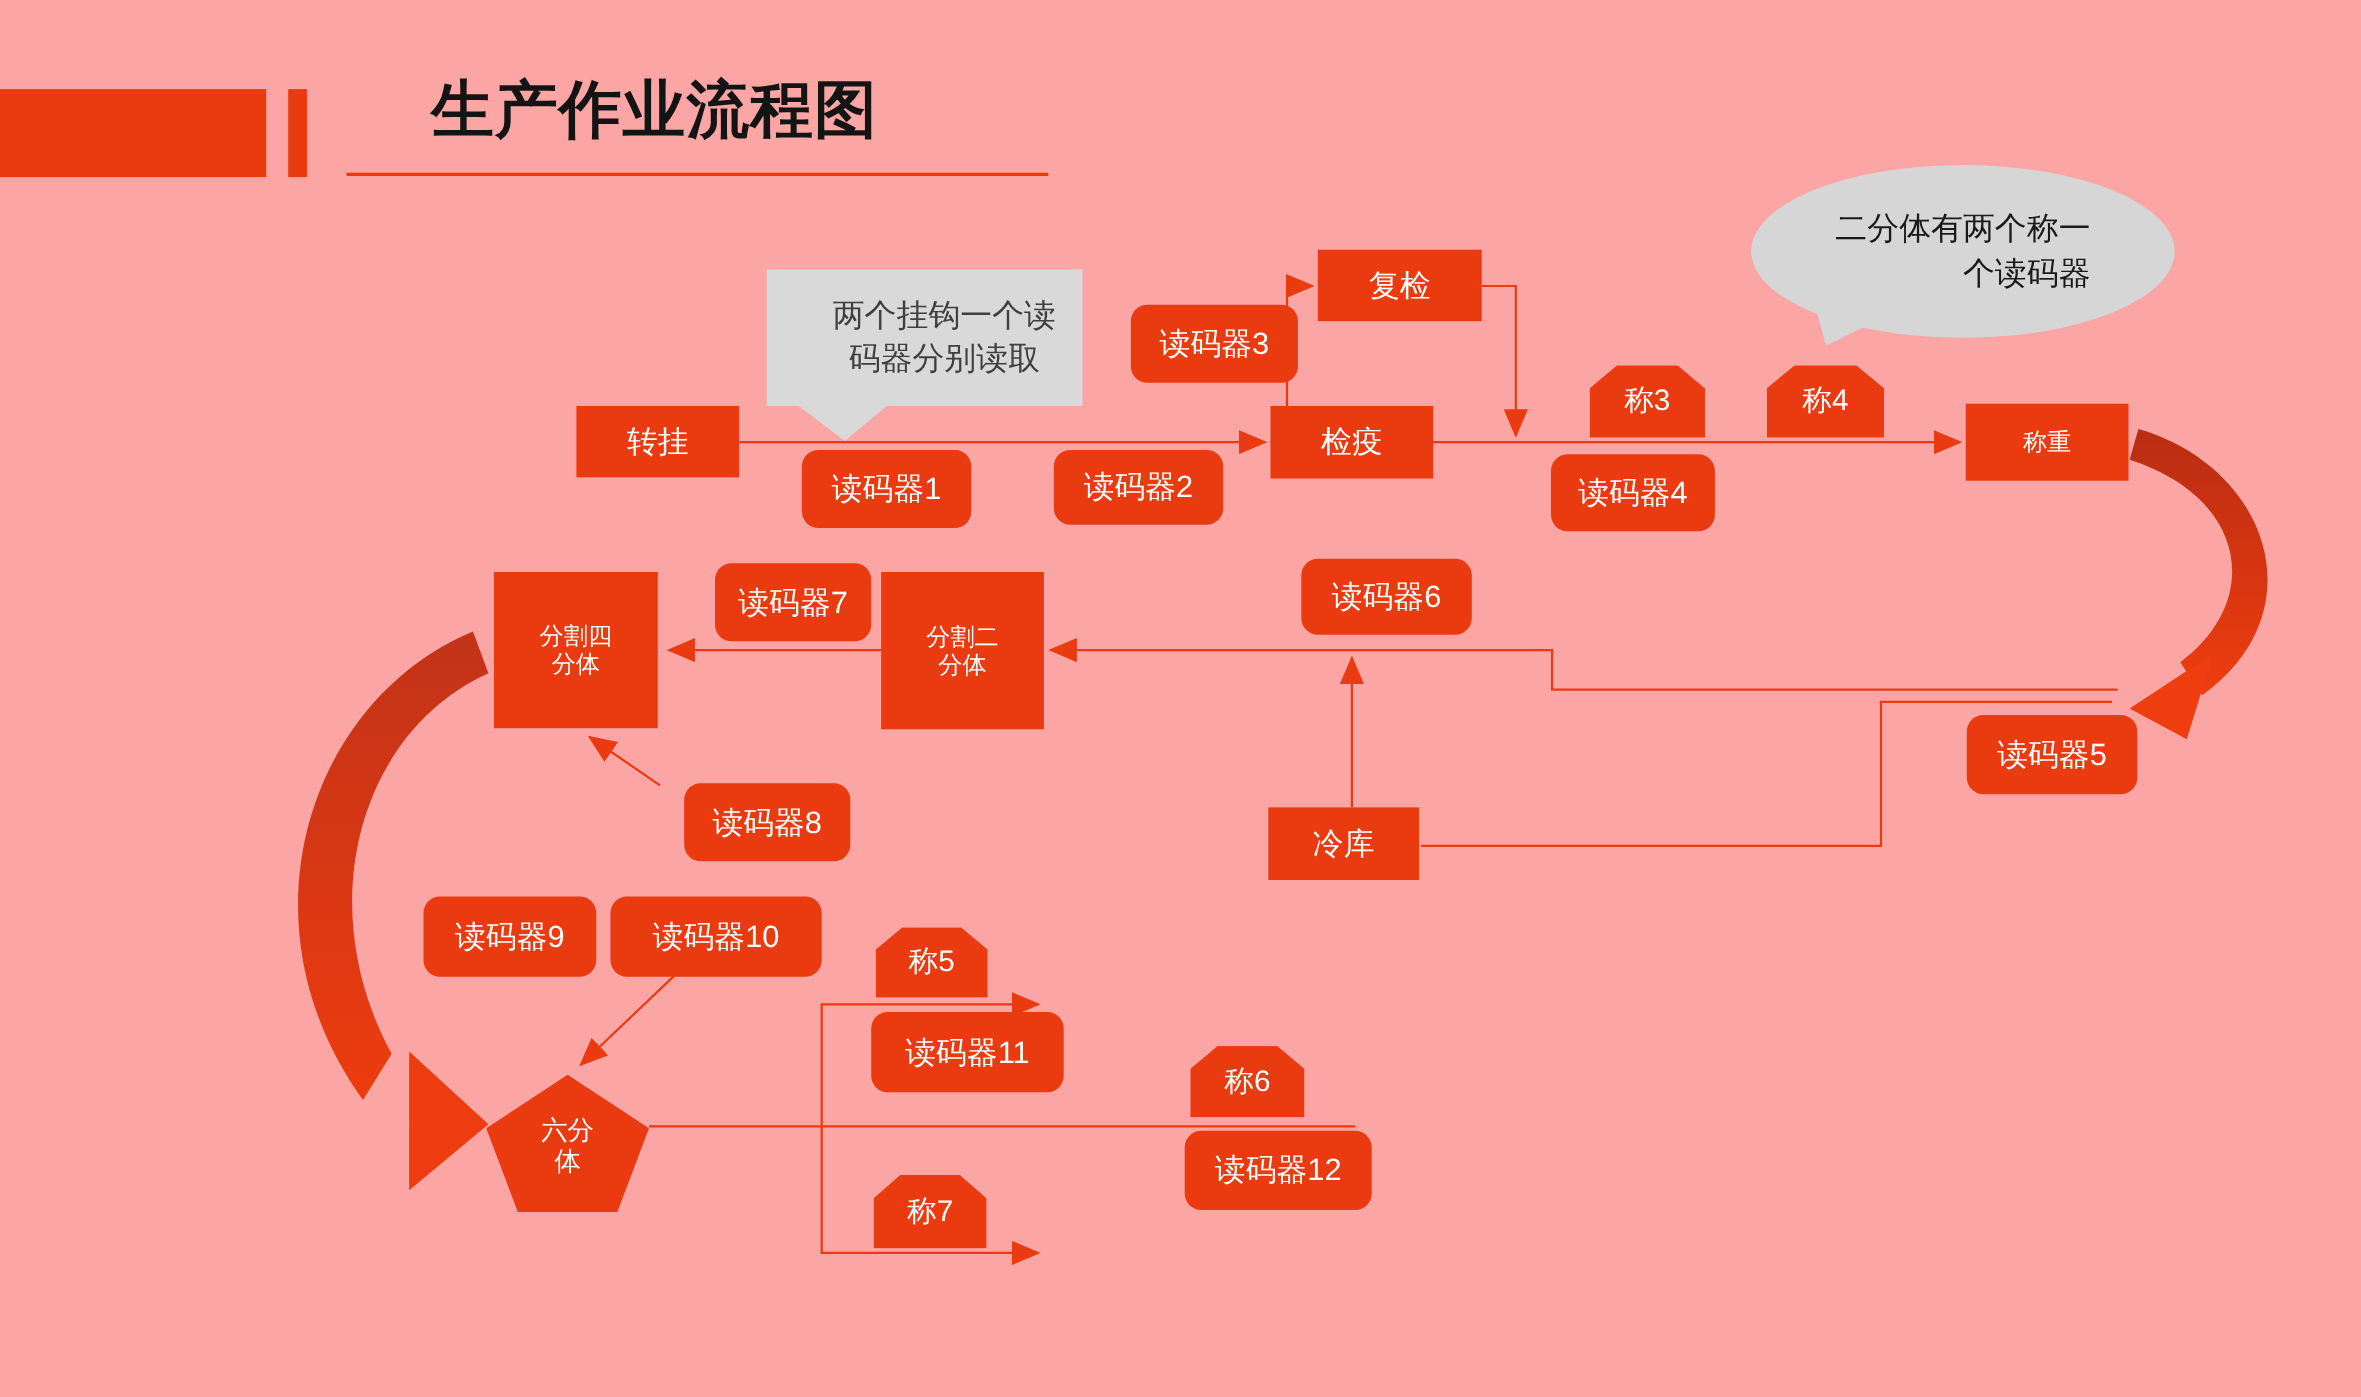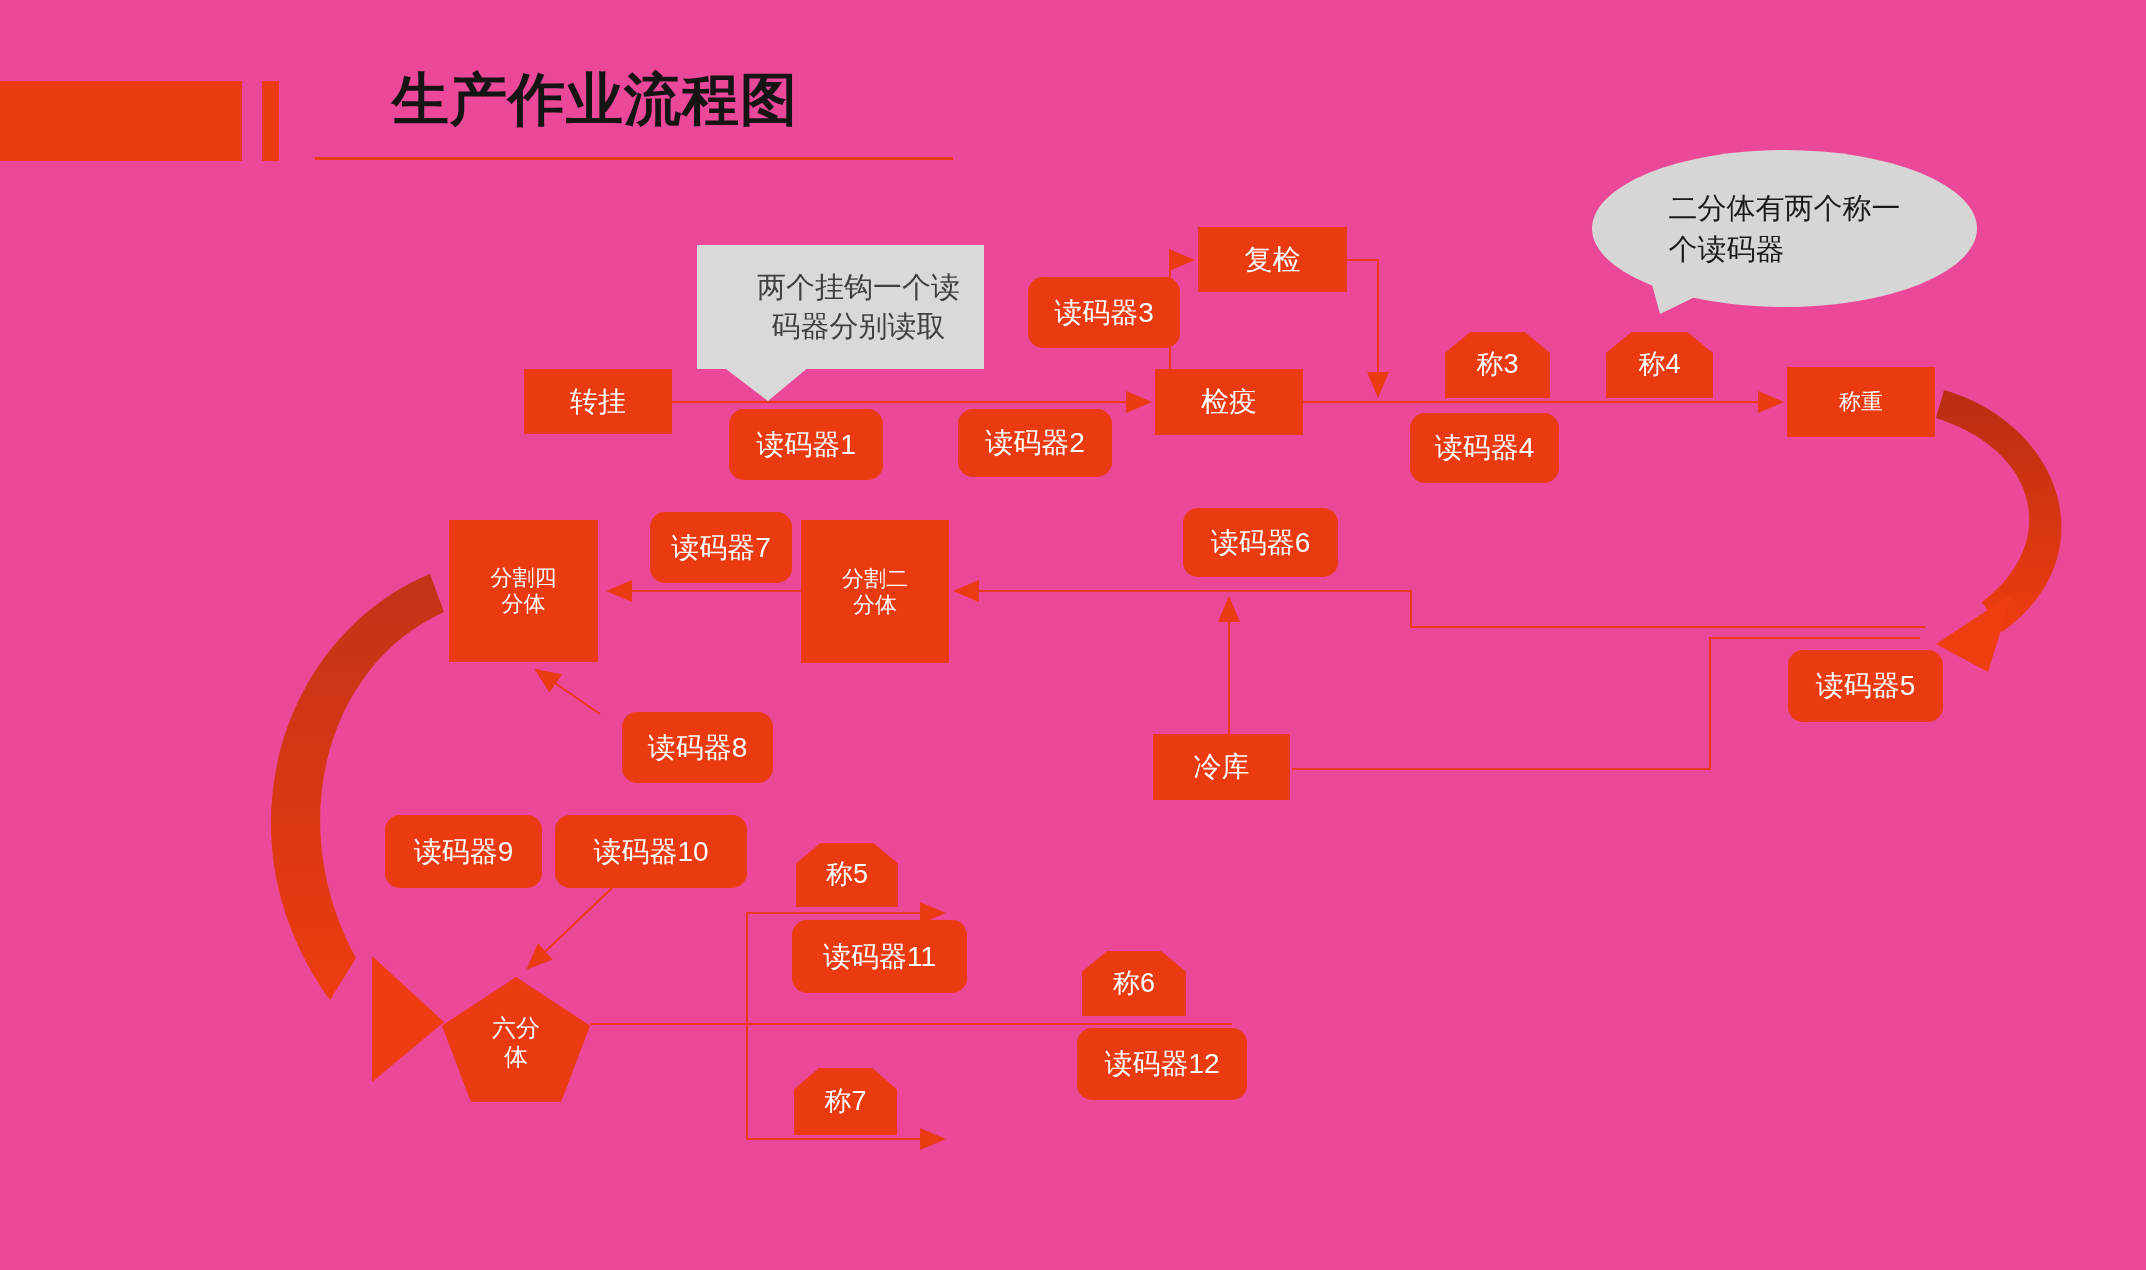--- a/index.html
+++ b/index.html
@@ -1,18 +1,18 @@
 <!DOCTYPE html>
 <html><head>
 <meta charset="utf-8">
 <style>
   html,body{margin:0;padding:0;}
   .canvas{
     position:relative;width:2146px;height:1270px;
-    background:#ec4899;overflow:hidden;
+    background:#fca5a5;overflow:hidden;
     font-family:"Liberation Sans","DejaVu Sans",sans-serif;
   }
   
   .hdr-block{position:absolute;left:0;top:81px;width:242px;height:80px;background:#E93A10;}
   .hdr-bar{position:absolute;left:262px;top:81px;width:17px;height:80px;background:#E93A10;}
   .page-title{
     position:absolute;left:392px;top:62px;width:700px;
     font-size:57px;font-weight:bold;color:#141414;letter-spacing:1px;
     white-space:nowrap;
   }
@@ -30,21 +30,21 @@
   
   .callout{
     position:absolute;left:697px;top:245px;width:251px;height:124px;
     background:#D9D9D9;color:#3F3F3F;font-size:29px;line-height:1.35;
     display:flex;align-items:center;justify-content:center;text-align:center;white-space:pre-line;padding-left:36px;
   }
   .bubble{
     position:absolute;left:1592px;top:150px;width:385px;height:157px;
     background:#D6D6D6;color:#1A1A1A;border-radius:50%;
     font-size:29px;line-height:1.4;
-    display:flex;align-items:center;justify-content:center;text-align:left;white-space:pre-line;
+    display:flex;align-items:center;justify-content:center;text-align:right;white-space:pre-line;
   }
   svg.wires{position:absolute;left:0;top:0;z-index:1;}
   .node,.callout,.bubble{z-index:2;}
 </style>
 </head>
 <body>
 
 <div class="canvas">
 
   <div class="hdr-block"></div>

